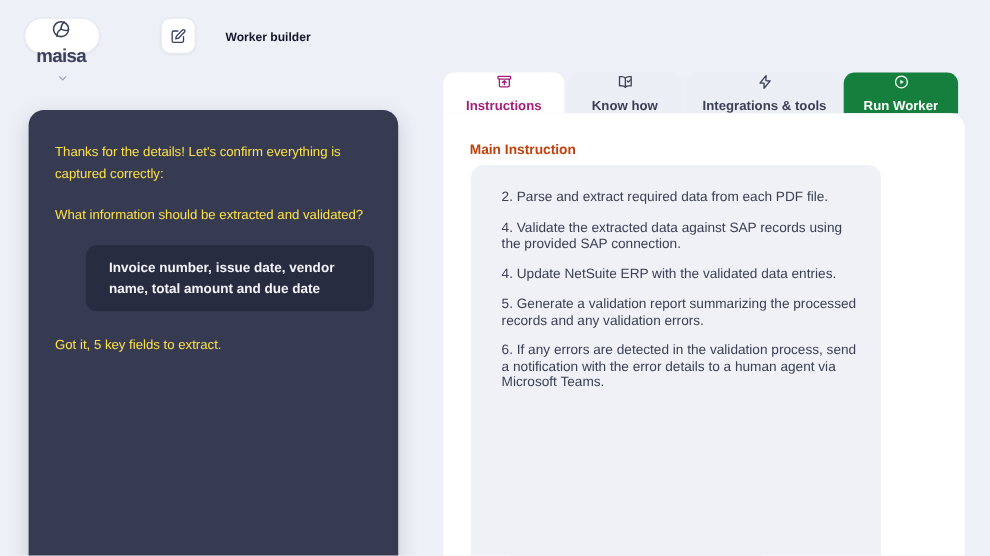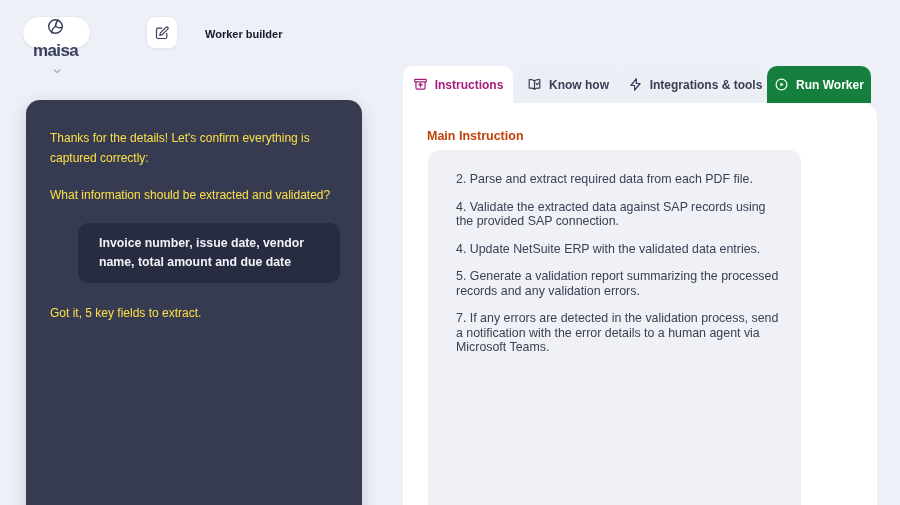--- a/index.html
+++ b/index.html
@@ -58,21 +58,21 @@
     margin:18px 0 20px auto;
     color:#f2f3f8; font-size:12.3px; font-weight:700; line-height:19px;
   }
 
   
   .tabs { position:absolute; left:403px; top:66px; height:37px; }
   .tab {
     position:absolute; top:0; height:37px;
     display:flex; align-items:center; justify-content:center; gap:7px;
     font-size:12px; font-weight:600; color:#3a3f55;
-    background:#eceef5; border-radius:10px 10px 0 0; cursor:pointer;
+    background:#eceef5; border-radius:10px 10px 0 0; cursor:pointer;flex-direction:column;
   }
   .tab .t-icon { color:#3a3f55; }
   .tab.active { background:#ffffff; color:#a51c7d; }
   .tab.active .t-icon { color:#a51c7d; }
   .tab.dark { background:#15803d; color:#ffffff; }
   .tab.dark .t-icon { color:#ffffff; }
 
   .content-panel {
     position:absolute; left:403px; top:103px;
     width:474px; height:420px;
@@ -176,15 +176,15 @@
 
 </div>
 
 <div class="content-panel">
   <div class="main-title">Main Instruction</div>
   <div class="instruction-card">
     <div class="step">2. Parse and extract required data from each PDF file.</div>
     <div class="step">4. Validate the extracted data against SAP records using the provided SAP connection.</div>
     <div class="step">4. Update NetSuite ERP with the validated data entries.</div>
     <div class="step">5. Generate a validation report summarizing the processed records and any validation errors.</div>
-    <div class="step">7. If any errors are detected in the validation process, send a notification with the error details to a human agent via Microsoft Teams.</div>
+    <div class="step">6. If any errors are detected in the validation process, send a notification with the error details to a human agent via Microsoft Teams.</div>
   </div>
 </div>
 
 </body></html>

